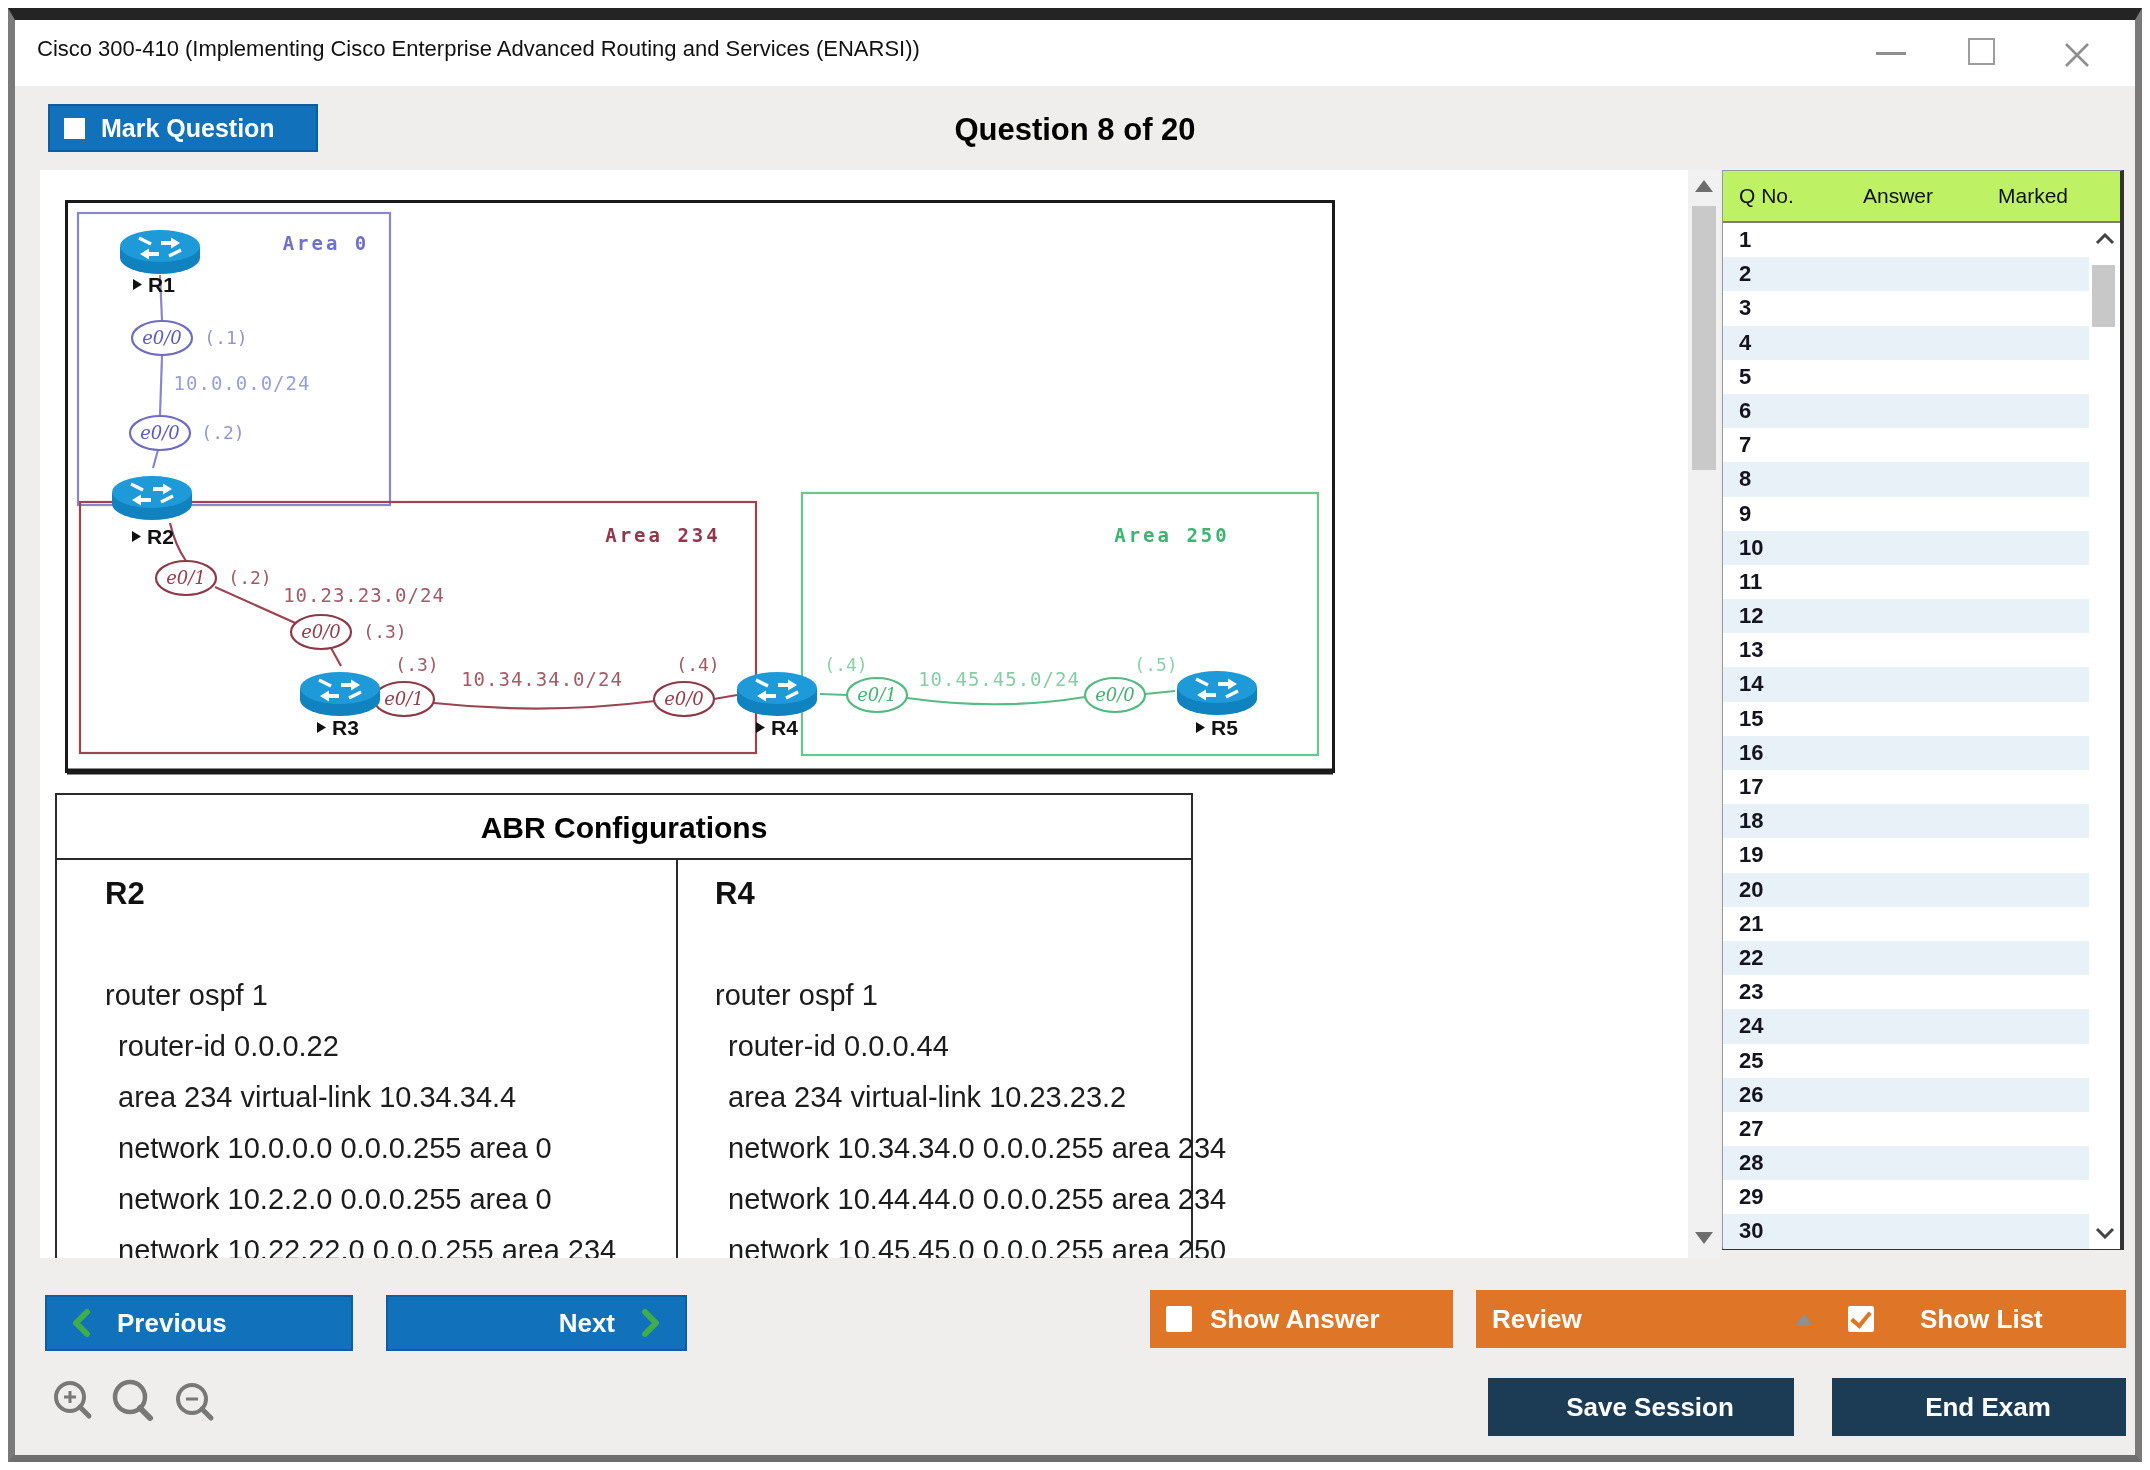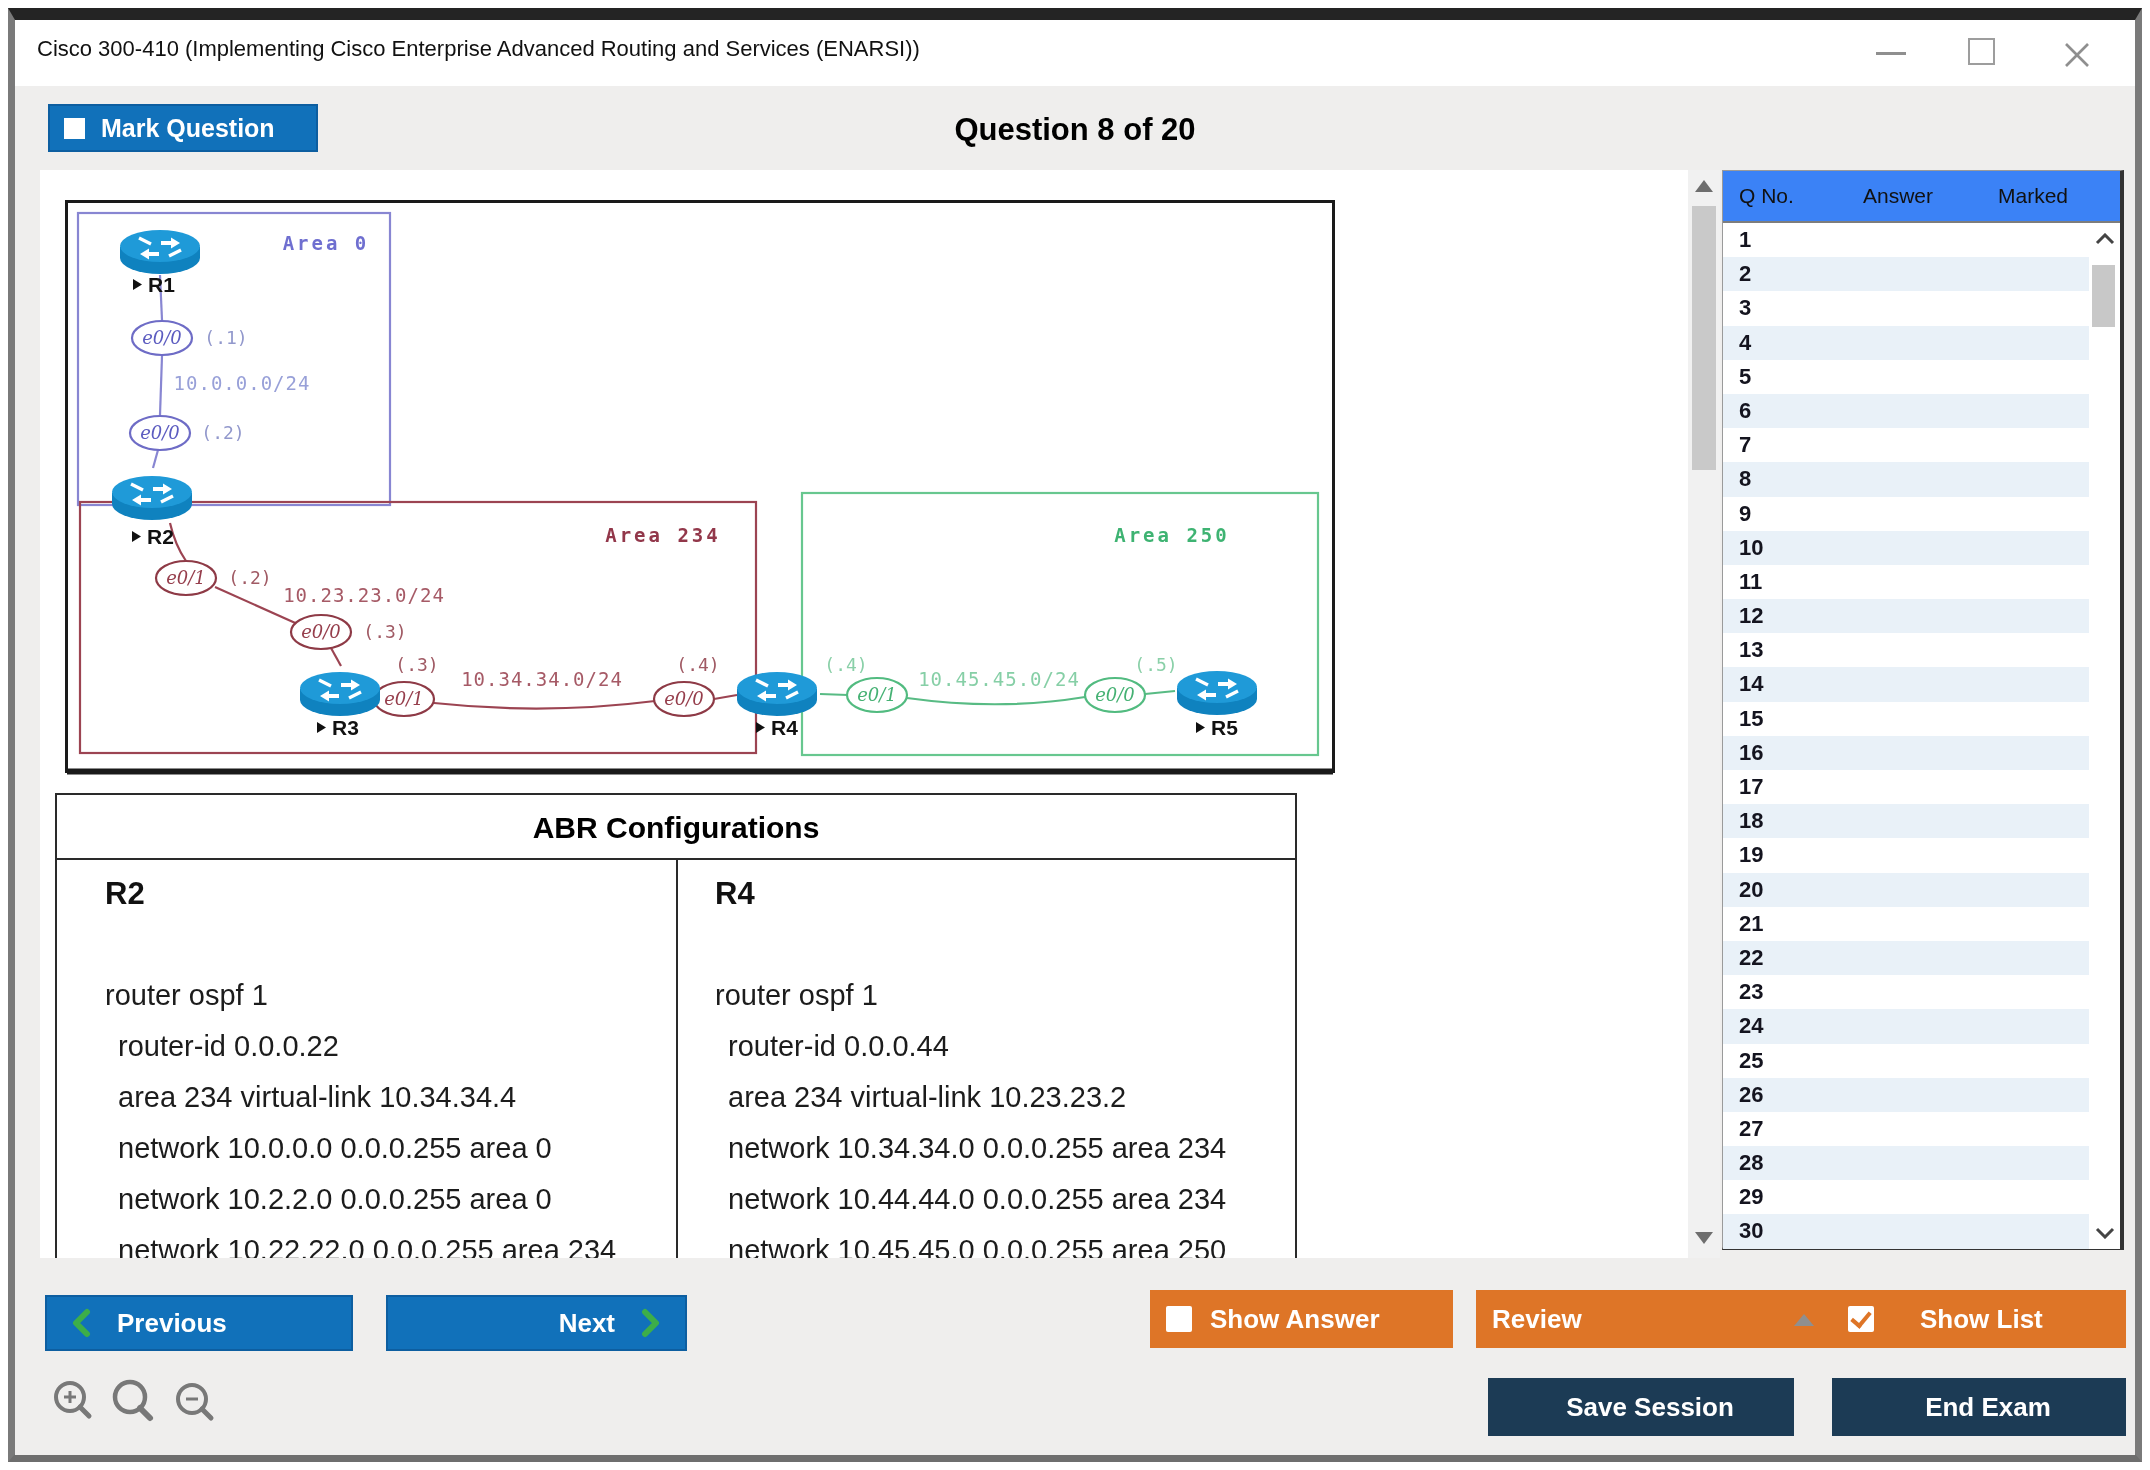--- a/index.html
+++ b/index.html
@@ -23,21 +23,21 @@
   .mark-cb{width:21px;height:21px;background:#fff;margin-left:14px;flex:0 0 auto;}
   .mark-label{color:#fff;font-weight:bold;font-size:25px;margin-left:16px;white-space:nowrap;}
   .q-counter{position:absolute;left:0;top:112px;width:2150px;text-align:center;
              font-size:31px;font-weight:bold;color:#000;}
 
   
   .main-white{position:absolute;left:40px;top:170px;width:1648px;height:1088px;background:#fff;overflow:hidden;}
 
   .topo-box{position:absolute;left:5px;top:30px;width:1270px;height:576px;padding-left:20px;}
 
-  .abr-box{position:absolute;left:15px;top:623px;width:1242px;height:620px;
+  .abr-box{position:absolute;left:15px;top:623px;width:1138px;height:620px;
            border:2px solid #2a2a2a;box-sizing:border-box;background:#fff;}
   .abr-title{position:absolute;left:0;top:0;width:100%;height:65px;line-height:65px;text-align:center;
              font-size:30px;font-weight:bold;color:#000;border-bottom:2px solid #2a2a2a;box-sizing:border-box;}
   .abr-vline{position:absolute;left:619px;top:65px;bottom:0;width:2px;background:#2a2a2a;}
   .abr-col{position:absolute;top:65px;width:560px;}
   .abr-col.c1{left:48px;}
   .abr-col.c2{left:658px;}
   .abr-dev{margin-top:16px;font-size:31px;font-weight:bold;color:#111;}
   .abr-lines{margin-top:58px;}
   .abr-line{height:51px;line-height:51px;font-size:29px;color:#1c1c1c;white-space:nowrap;}
@@ -47,21 +47,21 @@
   .main-sb{position:absolute;left:1688px;top:170px;width:32px;height:1088px;background:#f1f1f1;}
   .sb-up{position:absolute;left:7px;top:10px;width:0;height:0;cursor:pointer;
          border-left:9px solid transparent;border-right:9px solid transparent;border-bottom:12px solid #6e6e6e;}
   .sb-down{position:absolute;left:7px;bottom:14px;width:0;height:0;cursor:pointer;
          border-left:9px solid transparent;border-right:9px solid transparent;border-top:12px solid #6e6e6e;}
   .sb-thumb{position:absolute;left:4px;top:36px;width:24px;height:264px;background:#c9c9c9;cursor:pointer;}
 
   
   .qlist{position:absolute;left:1722px;top:170px;width:402px;height:1080px;background:#fff;
          border:1px solid #9a9a9a;border-right:4px solid #333;border-bottom:3px solid #333;box-sizing:border-box;}
-  .qhead{position:absolute;left:0;top:0;width:100%;height:52px;background:#3b82f6;
+  .qhead{position:absolute;left:0;top:0;width:100%;height:52px;background:#bef264;
          border-bottom:2px solid #7d7d7d;box-sizing:border-box;font-size:21px;color:#111;}
   .qhead .h1{position:absolute;left:16px;top:13px;}
   .qhead .h2{position:absolute;left:120px;top:13px;width:110px;text-align:center;}
   .qhead .h3{position:absolute;left:250px;top:13px;width:120px;text-align:center;}
   .qrows{position:absolute;left:0;top:52px;width:367px;height:1026px;overflow:hidden;}
   .qrow{height:34.2px;line-height:34.2px;padding-left:16px;font-size:22px;font-weight:600;
         color:#14141f;background:#fff;cursor:pointer;}
   .qrow:nth-child(even){background:#e9f1f8;}
   .qsb{position:absolute;right:0;top:52px;width:31px;height:1026px;background:#fff;}
   .qsb-thumb{position:absolute;left:3px;top:42px;width:23px;height:62px;background:#c8c8c8;cursor:pointer;}

